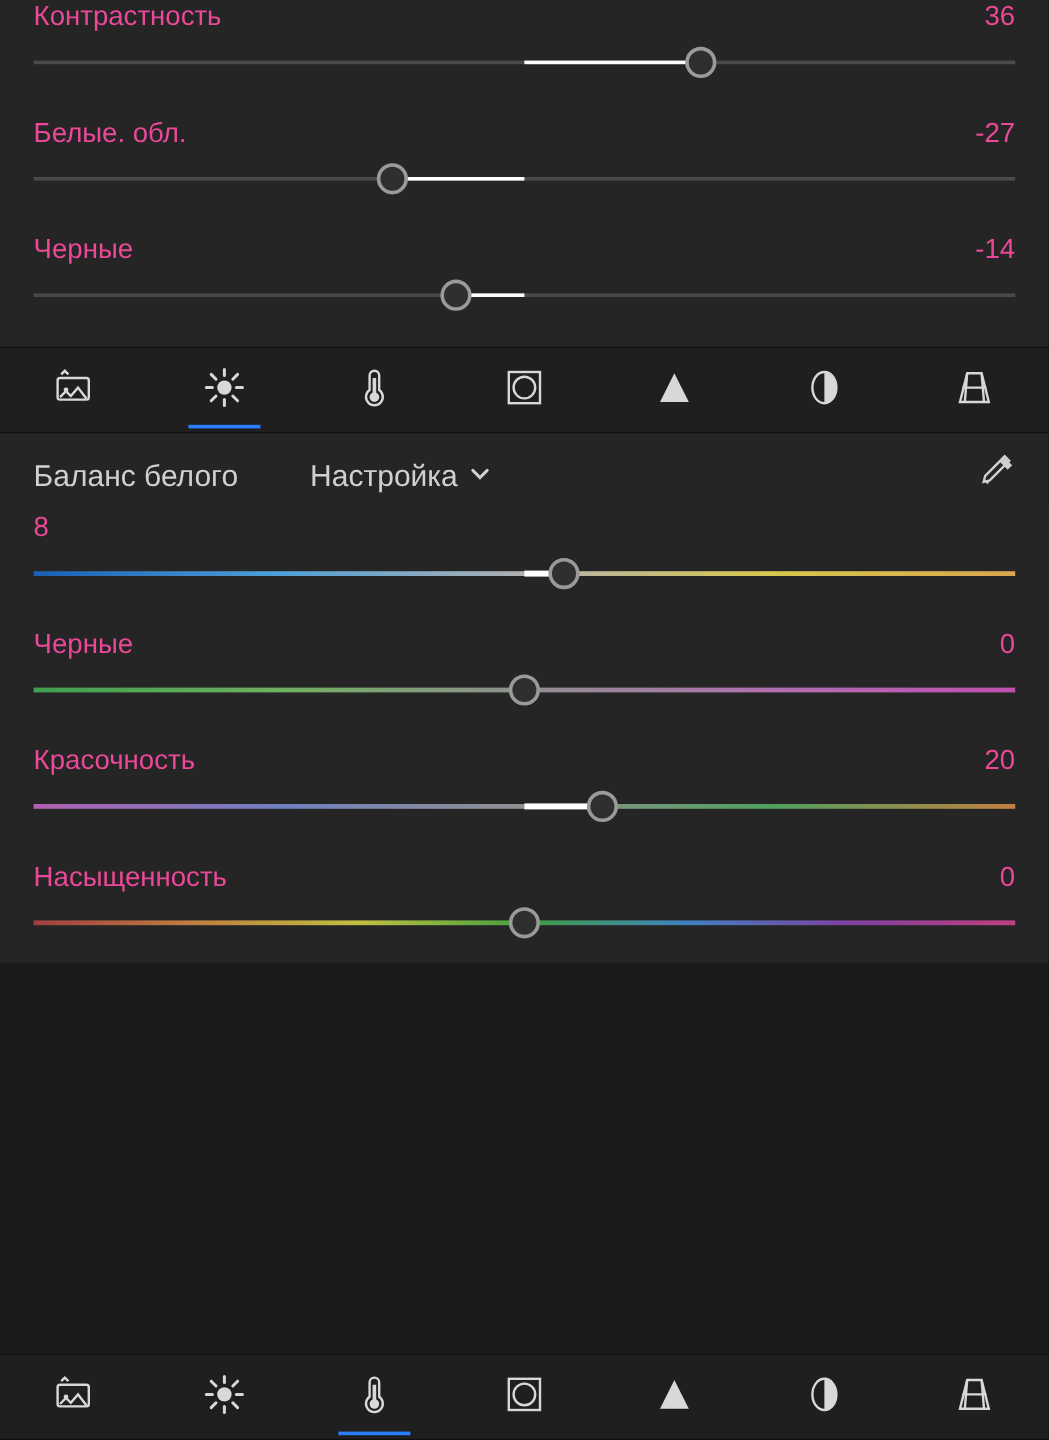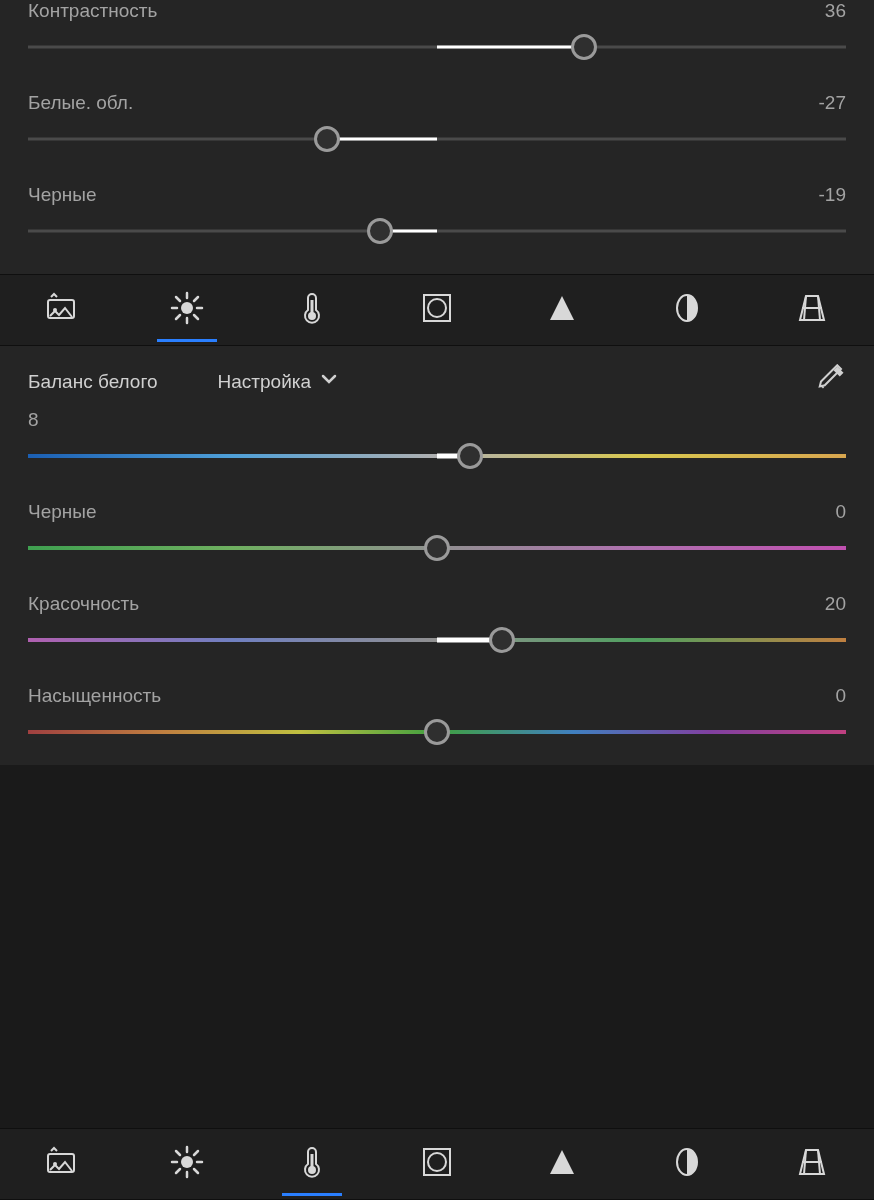--- a/index.html
+++ b/index.html
@@ -21,22 +21,22 @@
   }
   .slider-group {
     padding-top: 12px;
     padding-bottom: 20px;
   }
   .slider-group:first-child { padding-top: 0; }
   .slider-head {
     display: flex;
     justify-content: space-between;
     align-items: baseline;
-    font-size: 19px;
-    color: #a3a3a3;
+    font-size: 23px;
+    color: #ec4899;
     margin-bottom: 12px;
   }
   .slider-track {
     position: relative;
     height: 26px;
   }
   .track-base {
     position: absolute;
     top: 50%;
     left: 0;
@@ -102,21 +102,21 @@
     right: 14px;
     height: 3px;
     background: #2a7fff;
   }
   .tab svg { width: 36px; height: 36px; }
 
   .section-head {
     display: flex;
     align-items: center;
     padding: 18px 0 10px 0;
-    font-size: 19px;
+    font-size: 25px;
     color: #d0d0d0;
   }
   .section-head .title { flex: 0 0 auto; margin-right: 60px;}
   .section-head .preset { display: flex; align-items: center; gap: 8px; flex: 1; }
   .section-head .eyedrop { flex: 0 0 auto; }
   .chev { display:inline-block; }
 </style>
 </head>
 <body>
 
@@ -139,21 +139,21 @@
     </div>
     <div class="slider-track">
       <div class="track-base"></div>
       <div class="track-fill" style="left:36.5%;width:13.5%"></div>
       <div class="thumb" style="left:36.5%"></div>
     </div>
     </div>
     <div class="slider-group">
     <div class="slider-head">
       <span>Черные</span>
-      <span>-19</span>
+      <span>-14</span>
     </div>
     <div class="slider-track">
       <div class="track-base"></div>
       <div class="track-fill" style="left:43%;width:7%"></div>
       <div class="thumb" style="left:43%"></div>
     </div>
     </div>
   </div>
 
 <div class="tabbar" id="tabbar-top">

